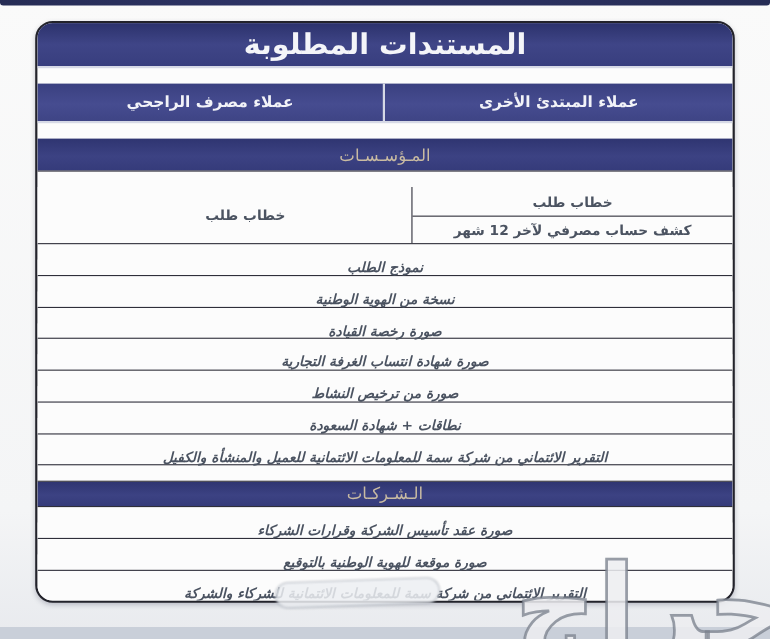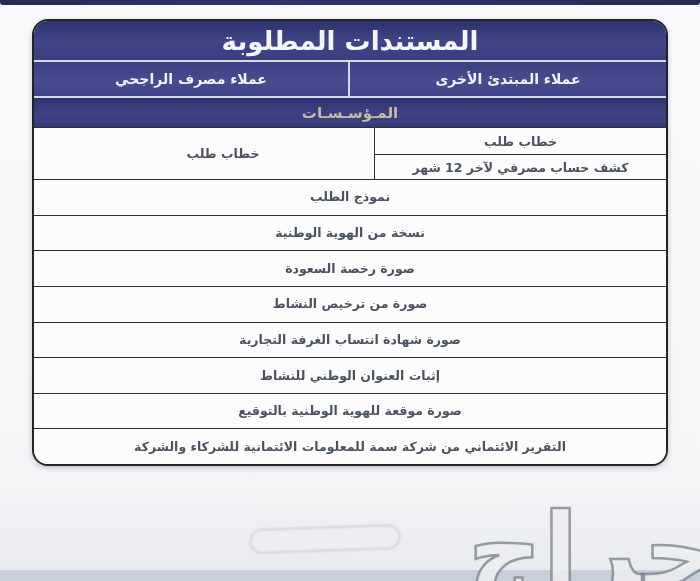--- a/index.html
+++ b/index.html
@@ -25,29 +25,30 @@
   }
   .bottom-strip {
     position: absolute;
     bottom: 0; left: 0; right: 0;
     height: 11px;
     background: #c9cfd9;
   }
   .doc-table {
     position: absolute;
     left: 32px; top: 19px;
-    width: 636px; height: 447px;
+    width: 636px; height: 529px;
     direction: rtl;
     display: flex;
     flex-direction: column;
     background: #fcfcfc;
     border: 2px solid #23232b;
     border-radius: 16px;
     overflow: hidden;
     box-shadow: 0 2px 5px rgba(40,45,70,0.25);
+    gap: 14px;
   }
   .bar {
     color: #f4f5f9;
     display: flex;
     align-items: center;
     justify-content: center;
     text-align: center;
     flex: 0 0 auto;
   }
   .title-bar {
@@ -72,21 +73,21 @@
     justify-content: center;
     color: #f2f3f8;
     font-size: 14px;
     font-weight: bold;
   }
   .col-headers .col + .col { border-right: 2px solid #d6d9e6; }
   .section-bar {
     background: linear-gradient(180deg, #2f3571 0%, #3c4283 55%, #353b7a 100%);
     color: #c9bba2;
     font-size: 15px;
-    font-weight: bold;
+    font-weight: normal;
   }
   .section-bar.first { height: 30px; border-bottom: 1.5px solid #2f2f3a; }
   .section-bar.second { height: 24px; border-top: 0.5px solid #2f2f3a; border-bottom: 1.5px solid #2f2f3a; }
   .split-row {
     display: flex;
     flex: 0 0 52px;
     background: #fcfcfc;
     border-bottom: 1.5px solid #2f2f3a;
     padding-left: 38px;
   }
@@ -121,20 +122,21 @@
     border-bottom: 1.5px solid #2f2f3a;
     display: flex;
     align-items: center;
     justify-content: center;
     text-align: center;
     color: #4b5361;
     font-size: 12.5px;
     font-weight: bold;
     padding: 0 10px;
     line-height: 1.1;
+    font-style: italic;
   }
   .row.last { border-bottom: none; }
   .watermark {
     position: absolute;
     bottom: -22px;
     right: -18px;
     z-index: 6;
     direction: rtl;
     font-size: 104px;
     font-weight: bold;
@@ -180,26 +182,29 @@
     <div class="split-row">
       <div class="split-right">
         <div class="sub top">خطاب طلب</div>
         <div class="sub bottom">كشف حساب مصرفي لآخر 12 شهر</div>
       </div>
       <div class="split-left">خطاب طلب</div>
     </div>
 
     <div class="row">نموذج الطلب</div>
     <div class="row">نسخة من الهوية الوطنية</div>
-    <div class="row">صورة رخصة السعودة</div>
+    <div class="row">صورة رخصة القيادة</div>
+    <div class="row">صورة شهادة انتساب الغرفة التجارية</div>
     <div class="row">صورة من ترخيص النشاط</div>
-    <div class="row">صورة شهادة انتساب الغرفة التجارية</div>
-    <div class="row">إثبات العنوان الوطني للنشاط</div>
-
-
+    <div class="row">نطاقات + شهادة السعودة</div>
+    <div class="row">التقرير الائتماني من شركة سمة للمعلومات الائتمانية للعميل والمنشأة والكفيل</div>
+
+    <div class="bar section-bar second">الـشـركـات</div>
+
+    <div class="row">صورة عقد تأسيس الشركة وقرارات الشركاء</div>
     <div class="row">صورة موقعة للهوية الوطنية بالتوقيع</div>
     <div class="row last">التقرير الائتماني من شركة سمة للمعلومات الائتمانية للشركاء والشركة</div>
 
   </div>
 
   <div class="watermark-badge"></div>
   <div class="watermark">حراج</div>
 
   <div class="bottom-strip"></div>
 

